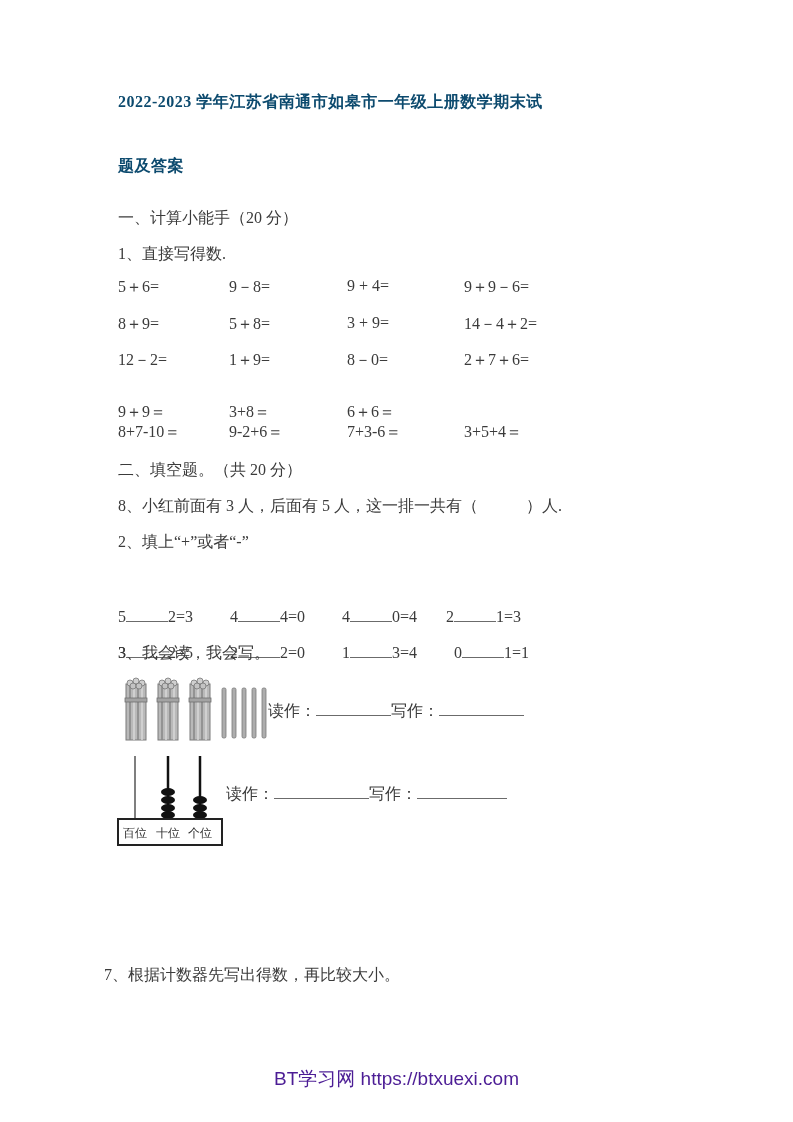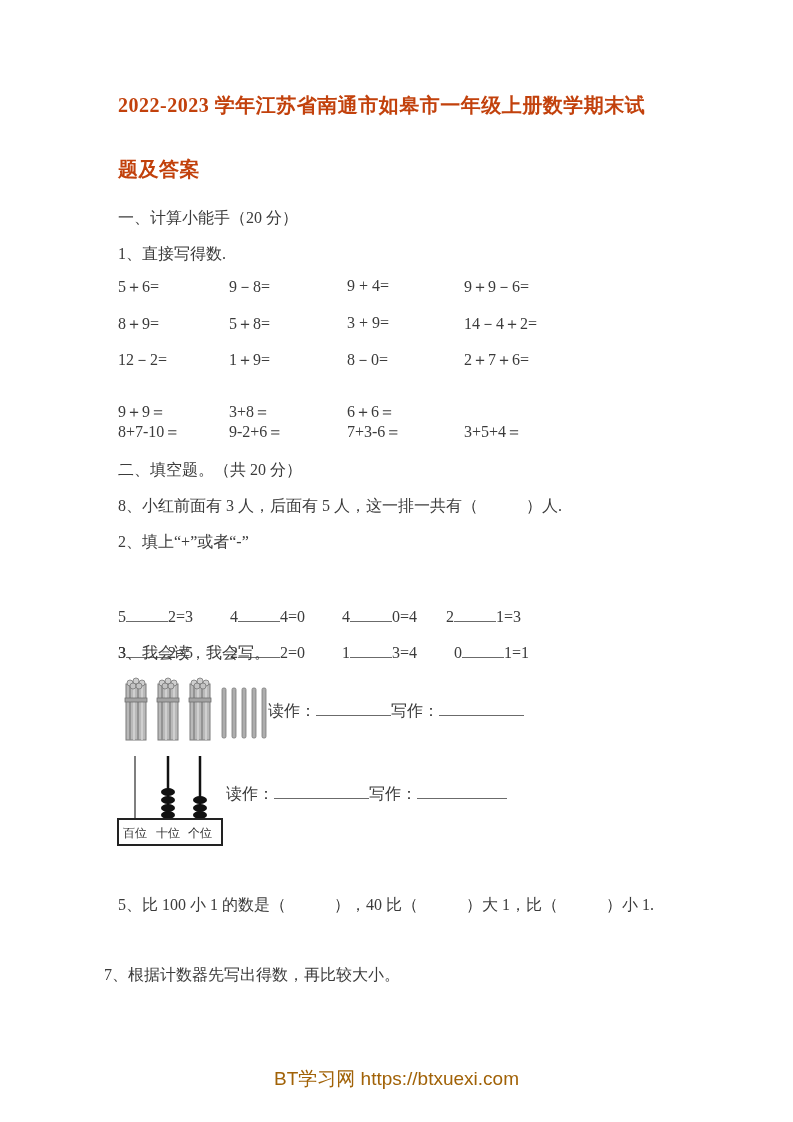--- a/index.html
+++ b/index.html
@@ -8,22 +8,22 @@
     width:793px;height:1122px;
     background:#ffffff;
     overflow:hidden;
     font-family:"Liberation Serif","DejaVu Serif",serif;
     color:#3b3b3b;
     font-size:16px;
   }
   .abs{position:absolute;white-space:nowrap;}
   .title{
     font-weight:bold;
-    font-size:20px;
-    color:#c2410c;
+    font-size:16px;
+    color:#0c4a6e;
     letter-spacing:0.5px;
   }
   .sect-head{font-size:16px;}
   .arith-row{
     position:absolute;left:118px;width:600px;
     display:grid;grid-template-columns:111px 118px 117px 1fr;
   }
   .fill-row{
     position:absolute;left:118px;width:600px;
     display:grid;grid-template-columns:112px 112px 104px 1fr;margin-top:36px;
@@ -37,21 +37,21 @@
   .rblank{
     display:inline-block;height:15px;
     border-bottom:1px solid #6b6b6b;
     vertical-align:baseline;
   }
   .w75{width:75px;} .w85{width:85px;} .w95{width:95px;} .w90{width:90px;}
   .footer{
     position:absolute;left:0;top:1066px;width:793px;
     text-align:center;
     font-family:"Liberation Sans","DejaVu Sans",sans-serif;
-    font-size:19px;color:#a16207;
+    font-size:19px;color:#4c1d95;
   }
   svg text{
     font-family:"Liberation Serif","DejaVu Serif",serif;
     fill:#2e2e2e;
   }
 </style>
 </head>
 <body>
 
 <div class="page">
@@ -182,18 +182,17 @@
     <rect x="2" y="63" width="104" height="26" fill="#ffffff" stroke="#222" stroke-width="2"></rect>
     <text x="19" y="81" font-size="12" text-anchor="middle">百位</text>
     <text x="52" y="81" font-size="12" text-anchor="middle">十位</text>
     <text x="84" y="81" font-size="12" text-anchor="middle">个位</text>
   </svg>
 
   <div class="abs" style="left:226px;top:783px;">
     <span>读作：</span><span class="rblank w95"></span><span>写作：</span><span class="rblank w90"></span>
   </div>
 
-  <div class="abs" style="left:118px;top:895px;">5、比 100 小 1 的数是（　　　），40 比（　　　）大 1，比（　　　）小 1.</div>
   <div class="abs" style="left:104px;top:965px;">7、根据计数器先写出得数，再比较大小。</div>
 
   <div class="footer">BT学习网 https://btxuexi.com</div>
 
 </div>
 
 </body></html>

